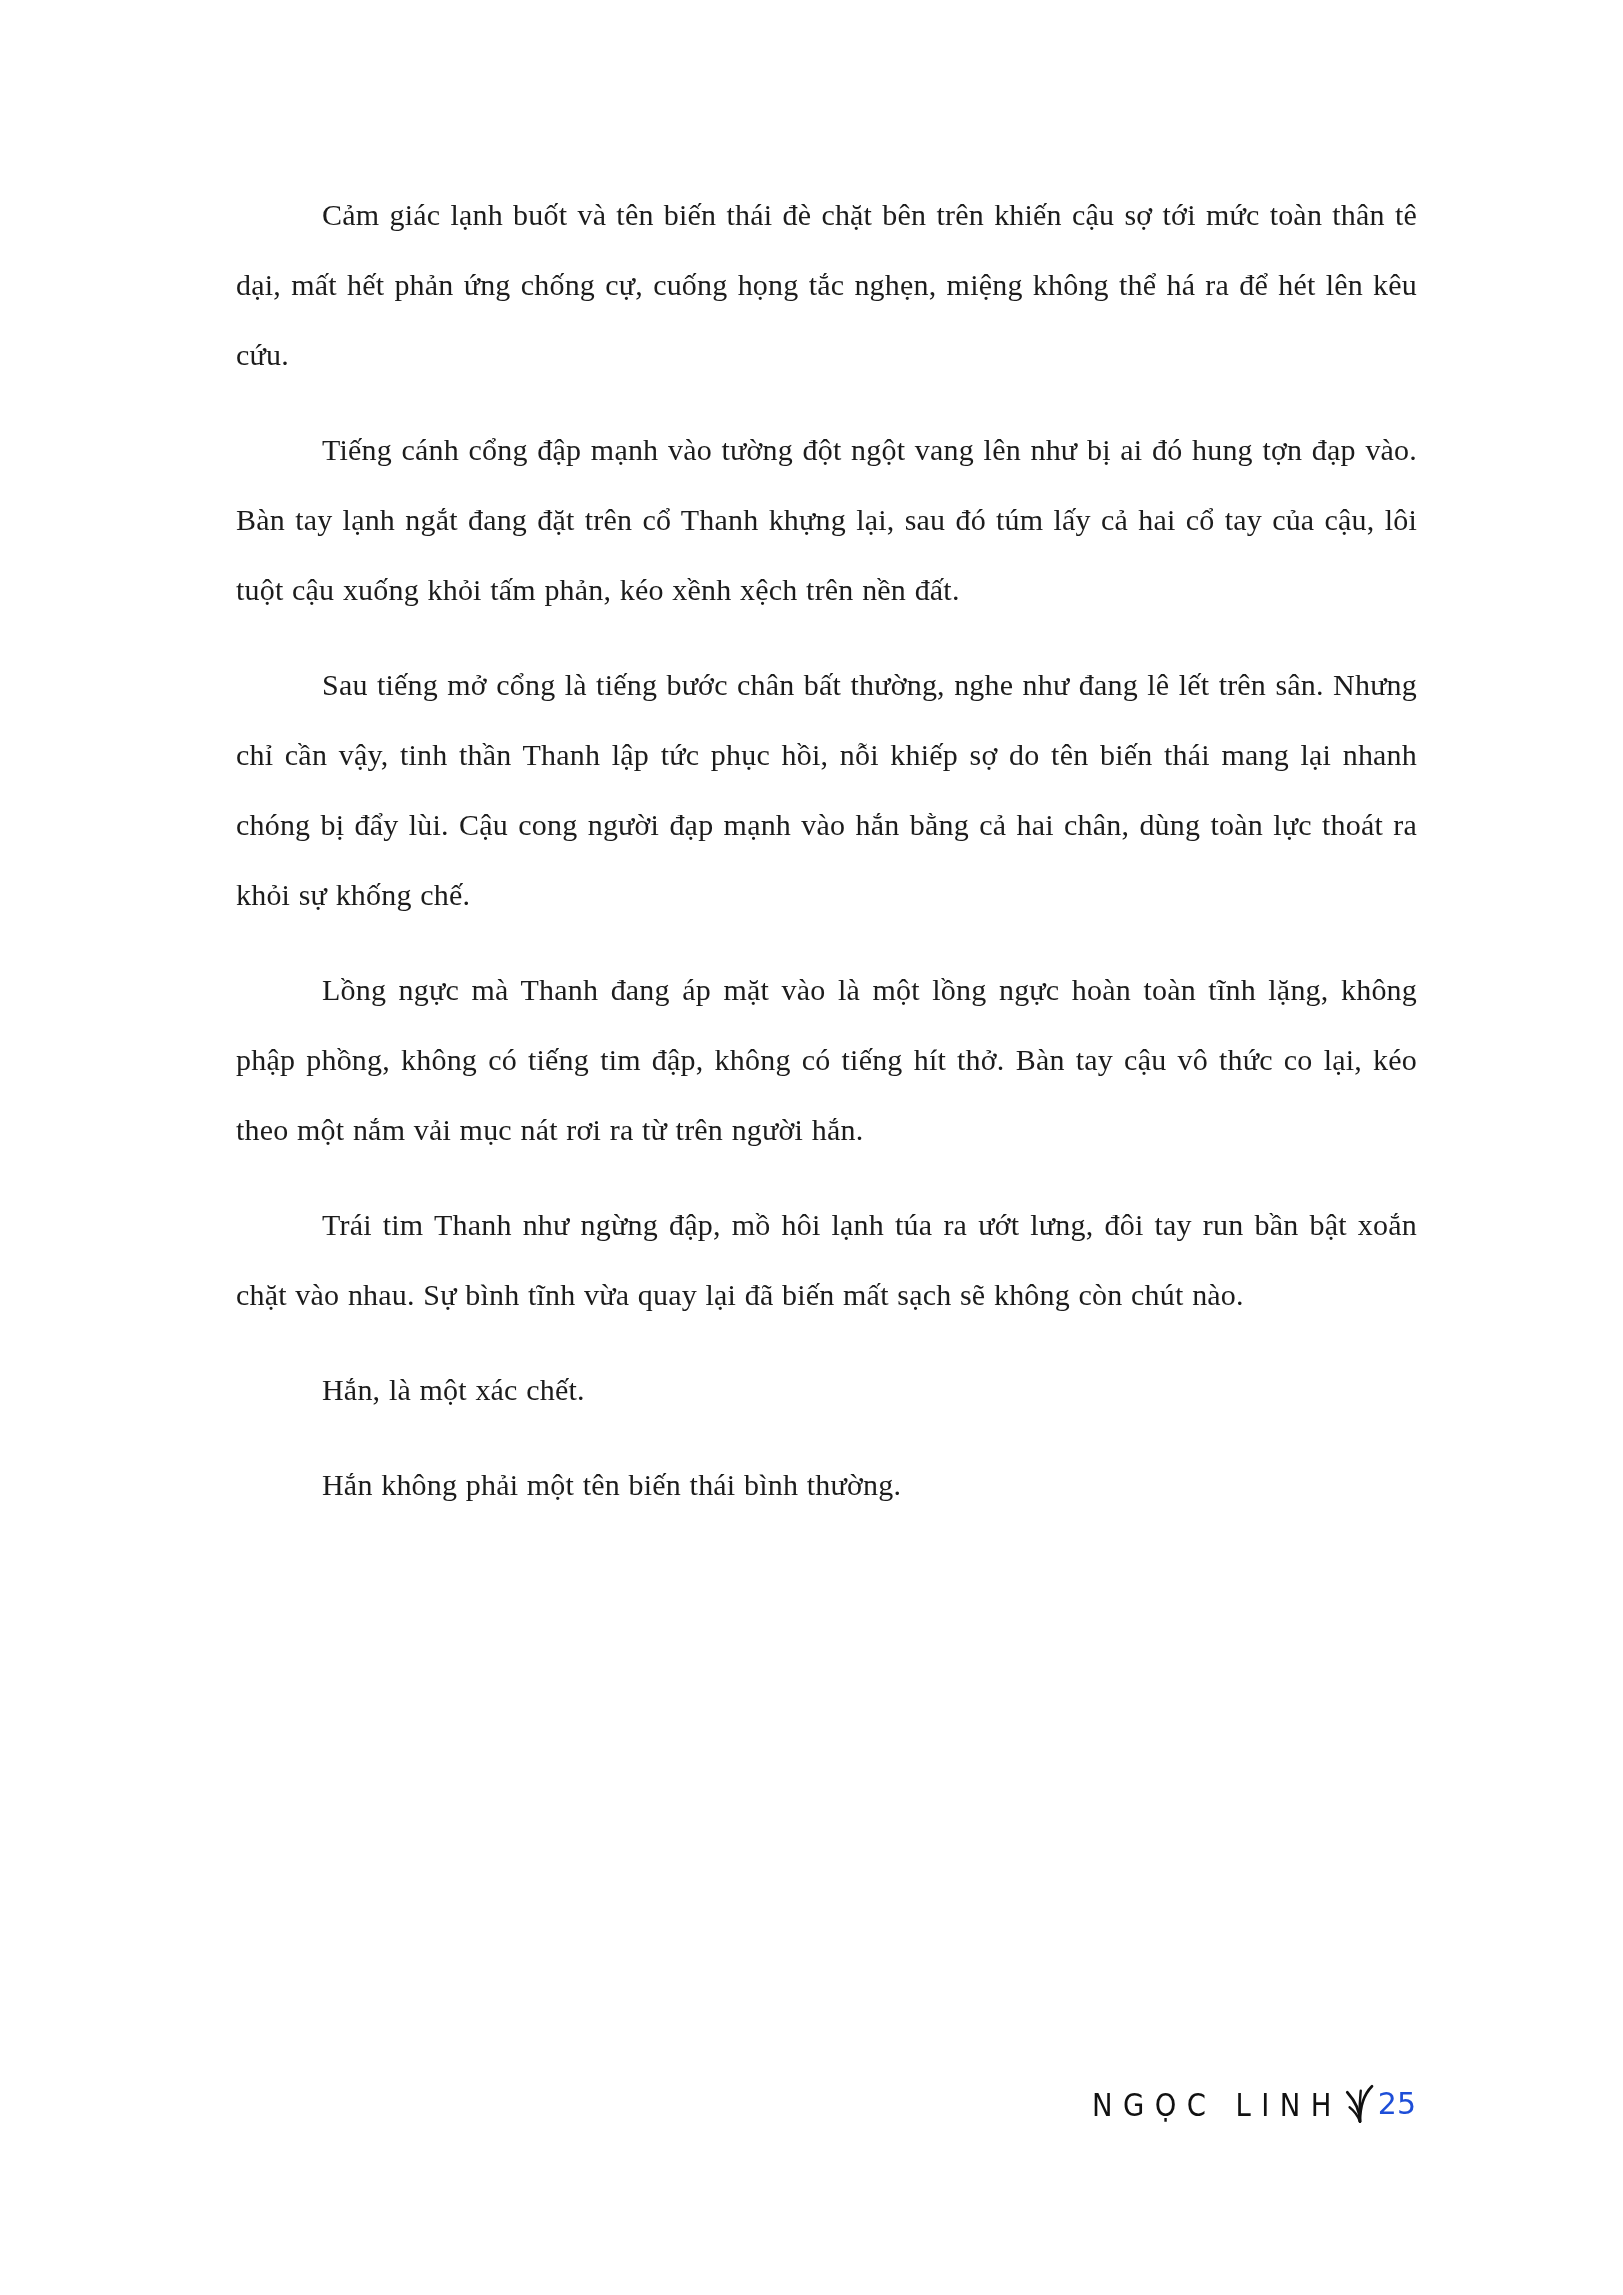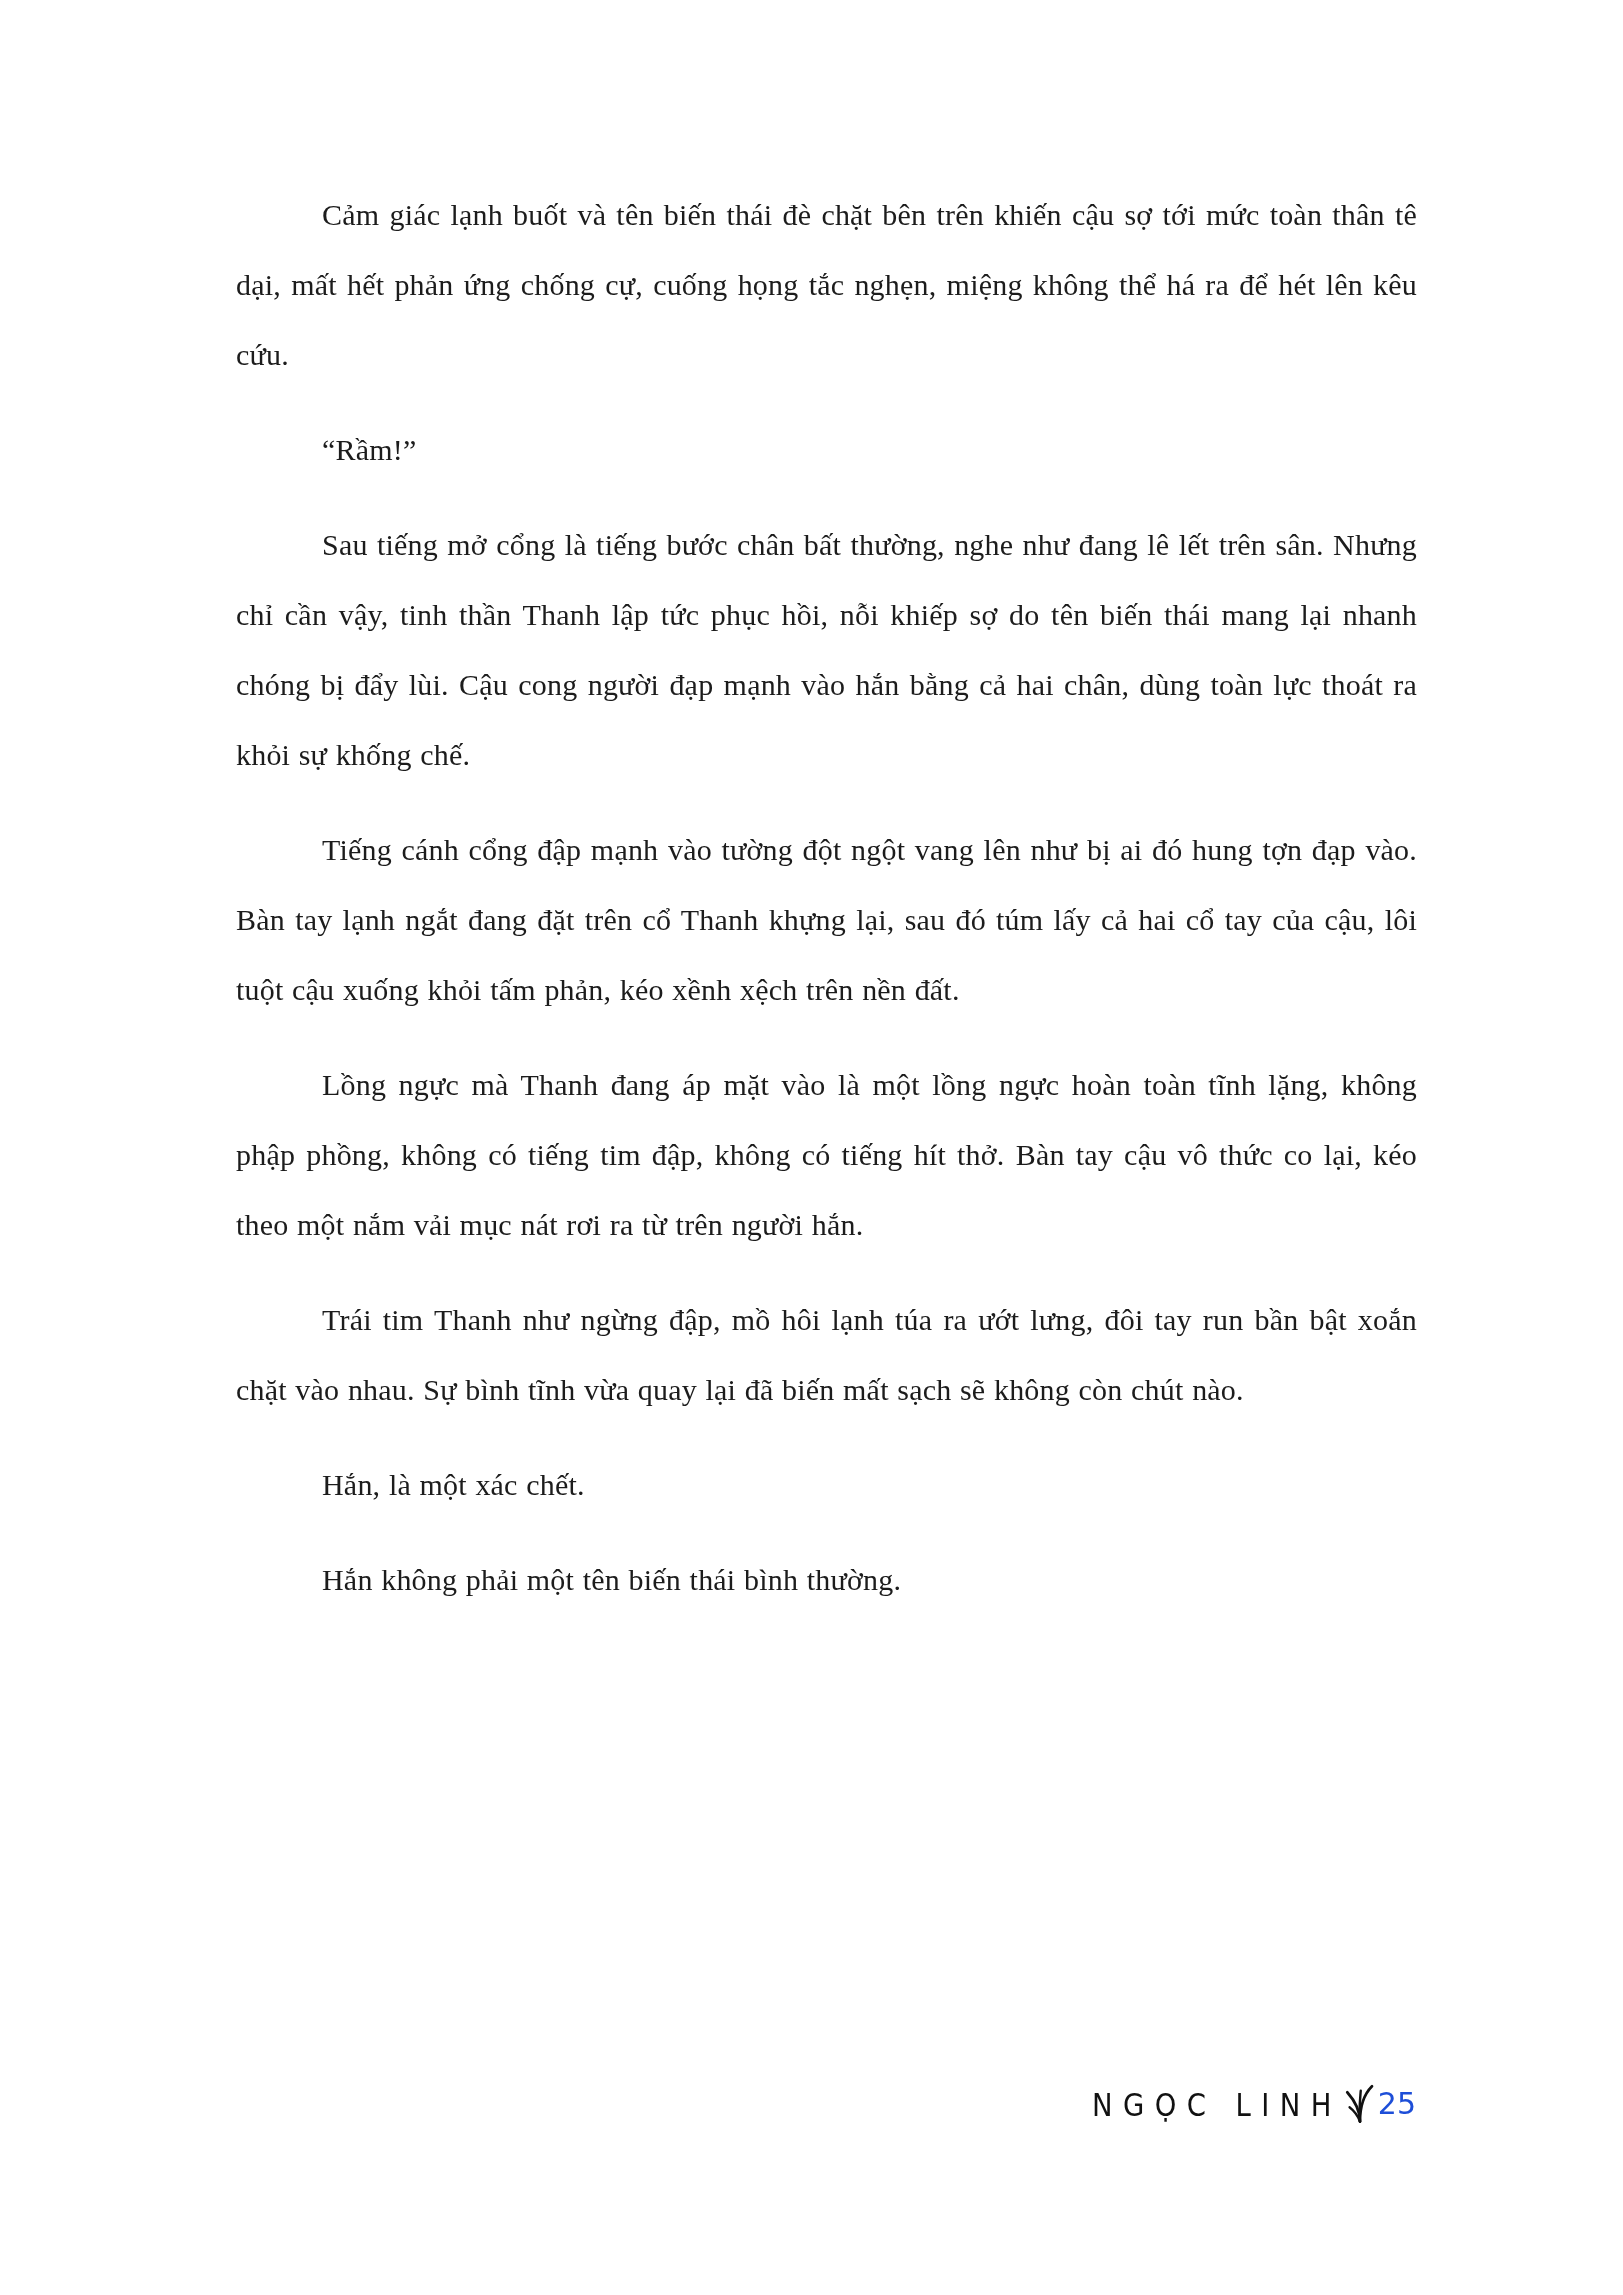--- a/index.html
+++ b/index.html
@@ -59,23 +59,22 @@
     color: #1d4ed8;
   }
 </style>
 </head>
 <body>
 
 <div class="page">
 
   <div class="content">
     <p class="para">Cảm giác lạnh buốt và tên biến thái đè chặt bên trên khiến cậu sợ tới mức toàn thân tê dại, mất hết phản ứng chống cự, cuống họng tắc nghẹn, miệng không thể há ra để hét lên kêu cứu.</p>
-    <p class="para">“Rầm!”</p>
+    <p class="para">Tiếng cánh cổng đập mạnh vào tường đột ngột vang lên như bị ai đó hung tợn đạp vào. Bàn tay lạnh ngắt đang đặt trên cổ Thanh khựng lại, sau đó túm lấy cả hai cổ tay của cậu, lôi tuột cậu xuống khỏi tấm phản, kéo xềnh xệch trên nền đất.</p>
     <p class="para">Sau tiếng mở cổng là tiếng bước chân bất thường, nghe như đang lê lết trên sân. Nhưng chỉ cần vậy, tinh thần Thanh lập tức phục hồi, nỗi khiếp sợ do tên biến thái mang lại nhanh chóng bị đẩy lùi. Cậu cong người đạp mạnh vào hắn bằng cả hai chân, dùng toàn lực thoát ra khỏi sự khống chế.</p>
-    <p class="para">Tiếng cánh cổng đập mạnh vào tường đột ngột vang lên như bị ai đó hung tợn đạp vào. Bàn tay lạnh ngắt đang đặt trên cổ Thanh khựng lại, sau đó túm lấy cả hai cổ tay của cậu, lôi tuột cậu xuống khỏi tấm phản, kéo xềnh xệch trên nền đất.</p>
     <p class="para">Lồng ngực mà Thanh đang áp mặt vào là một lồng ngực hoàn toàn tĩnh lặng, không phập phồng, không có tiếng tim đập, không có tiếng hít thở. Bàn tay cậu vô thức co lại, kéo theo một nắm vải mục nát rơi ra từ trên người hắn.</p>
     <p class="para">Trái tim Thanh như ngừng đập, mồ hôi lạnh túa ra ướt lưng, đôi tay run bần bật xoắn chặt vào nhau. Sự bình tĩnh vừa quay lại đã biến mất sạch sẽ không còn chút nào.</p>
     <p class="para">Hắn, là một xác chết.</p>
     <p class="para">Hắn không phải một tên biến thái bình thường.</p>
   </div>
 
   <div class="footer">
     <span class="footer-author">NGỌC LINH</span>
     <span class="footer-icon">
       <svg viewBox="0 0 40 52" width="30" height="41" aria-hidden="true">

